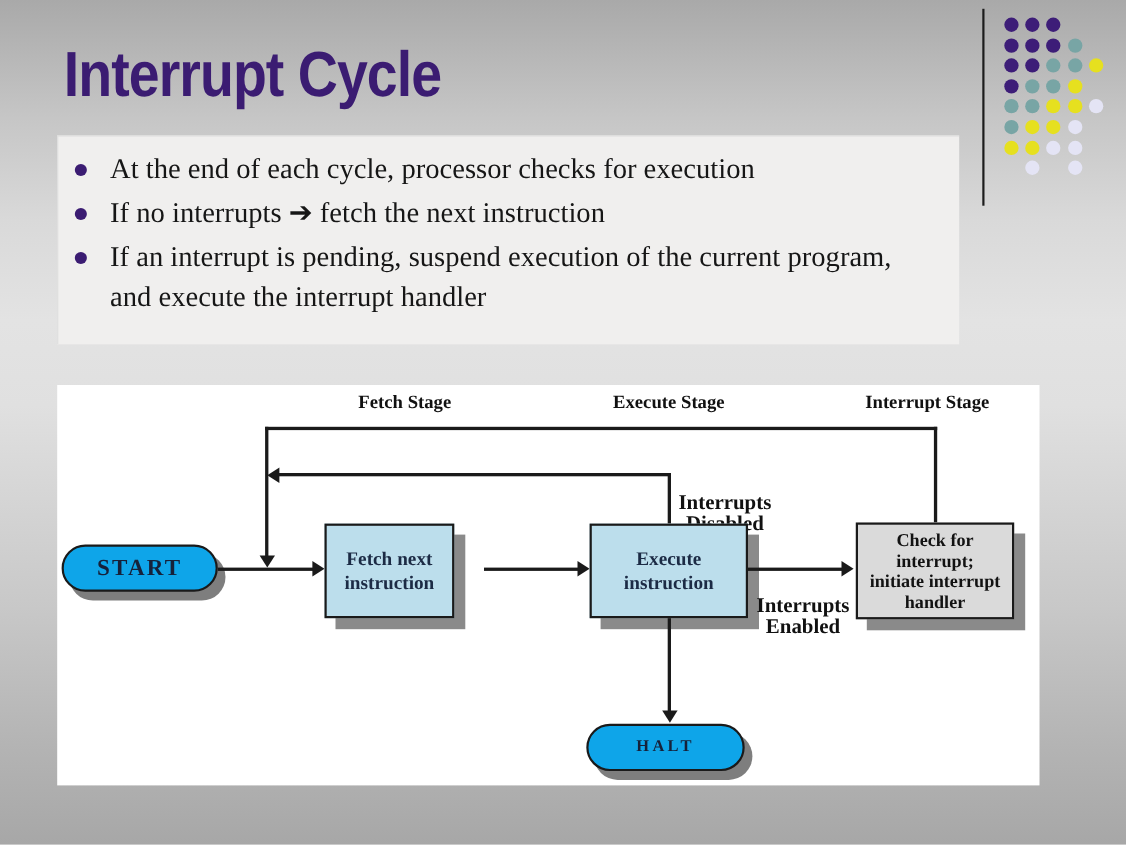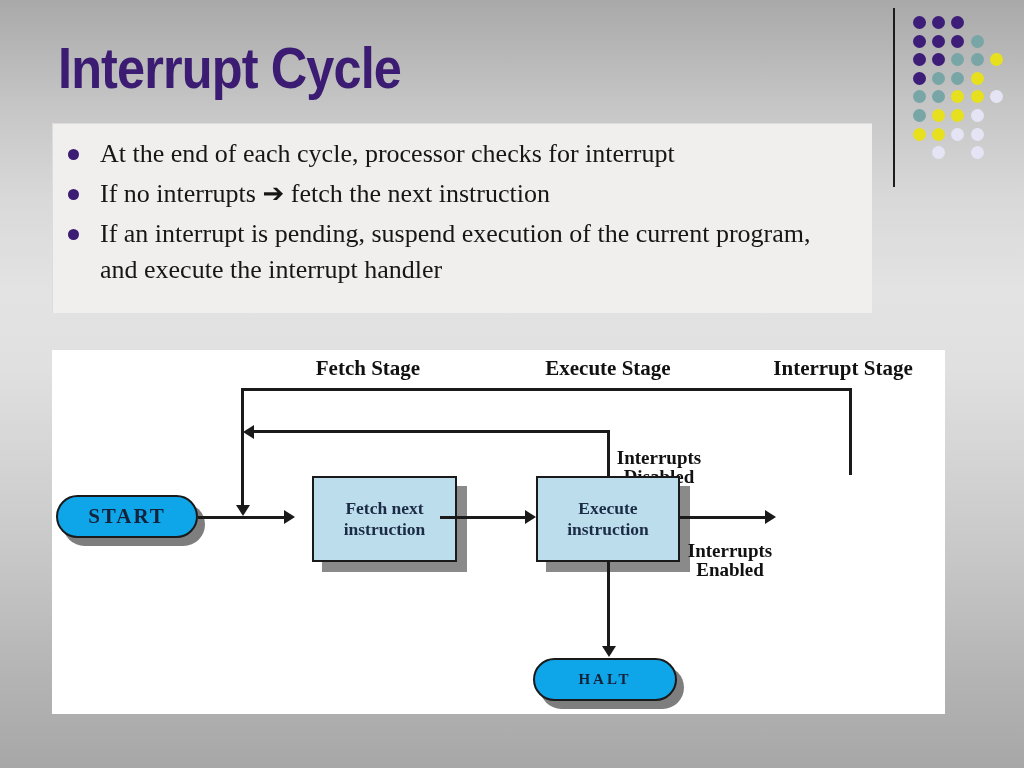--- a/index.html
+++ b/index.html
@@ -23,21 +23,21 @@
   .bullets-box{
     position:absolute;left:52px;top:123px;width:820px;height:190px;
     background:var(--bullets-bg);box-shadow:inset 1px 1px 0 #dcdcdc;
   }
   .bullet-list{list-style:none;margin:0;padding:13px 0 0 0;}
   .bullet-item{display:flex;align-items:flex-start;margin:0 0 4px 0;}
   .bullet-dot{flex:0 0 auto;width:11px;height:11px;border-radius:50%;background:var(--bullet-marker-color);margin:13px 0 0 16px;}
   .bullet-text{display:block;max-width:715px;margin-left:21px;font-size:26px;line-height:36px;color:var(--text-color);}
   
   .diagram{position:absolute;left:52px;top:350px;width:893px;height:364px;background:var(--panel-bg);}
-  .stage-header{position:absolute;top:6px;height:24px;font-weight:bold;font-size:21px;color:#111;text-align:center;white-space:nowrap;}
+  .stage-header{position:absolute;top:6px;height:24px;font-weight:bold;font-size:17px;color:#111;text-align:center;white-space:nowrap;}
   .line{position:absolute;background:var(--line-color);}
   .ah{position:absolute;width:0;height:0;}
   .ah-right{border-top:7px solid transparent;border-bottom:7px solid transparent;border-left:11px solid var(--line-color);}
   .ah-left{border-top:7px solid transparent;border-bottom:7px solid transparent;border-right:11px solid var(--line-color);}
   .ah-down{border-left:7px solid transparent;border-right:7px solid transparent;border-top:11px solid var(--line-color);}
   .node{
     position:absolute;display:flex;align-items:center;justify-content:center;
     border:2px solid var(--line-color);text-align:center;font-weight:bold;
     white-space:pre-line;box-sizing:border-box;
   }
@@ -88,21 +88,21 @@
         <span class="dot" style="left: 57.6px; top: 111.6px; background: rgb(228, 228, 245);"></span>
         <span class="dot" style="left: 19.2px; top: 130.2px; background: rgb(228, 228, 245);"></span>
         <span class="dot" style="left: 57.6px; top: 130.2px; background: rgb(228, 228, 245);"></span>
       </div>
   </div>
 
   <div class="bullets-box">
     <ul class="bullet-list">
       <li class="bullet-item">
         <span class="bullet-dot"></span>
-        <span class="bullet-text">At the end of each cycle, processor checks for interrupt</span>
+        <span class="bullet-text">At the end of each cycle, processor checks for execution</span>
       </li>
       <li class="bullet-item">
         <span class="bullet-dot"></span>
         <span class="bullet-text">If no interrupts ➔ fetch the next instruction</span>
       </li>
       <li class="bullet-item">
         <span class="bullet-dot"></span>
         <span class="bullet-text">If an interrupt is pending, suspend execution of the current program, and execute the interrupt handler</span>
       </li>
     </ul>
@@ -122,33 +122,37 @@
     <div class="ah ah-left" style="left:191px;top:75px;"></div>
     <div class="line" style="left:200px;top:80px;width:357px;height:3px;"></div>
     <div class="line" style="left:555px;top:80px;width:3px;height:46px;"></div>
     <div class="edge-label" style="left:557px;top:83px;width:100px;">Interrupts
 Disabled</div>
 
     <div class="node oval" style="left:4px;top:145px;width:142px;height:43px;">START</div>
     <div class="line" style="left:146px;top:166px;width:87px;height:3px;"></div>
     <div class="ah ah-right" style="left:232px;top:160px;"></div>
 
-    <div class="node proc proc-blue" style="left:260px;top:126px;width:145px;height:86px;">Fetch next
+    <div class="node proc proc-blue" style="left:243px;top:126px;width:118px;height:86px;">Fetch next
 instruction</div>
 
     <div class="line" style="left:388px;top:166px;width:86px;height:3px;"></div>
     <div class="ah ah-right" style="left:473px;top:160px;"></div>
 
     <div class="node proc proc-blue" style="left:484px;top:126px;width:144px;height:86px;">Execute
 instruction</div>
 
     <div class="line" style="left:628px;top:166px;width:86px;height:3px;"></div>
     <div class="ah ah-right" style="left:713px;top:160px;"></div>
     <div class="edge-label" style="left:628px;top:176px;width:100px;">Interrupts
 Enabled</div>
 
+    <div class="node proc proc-gray" style="left:726px;top:125px;width:144px;height:88px;">Check for
+interrupt;
+initiate interrupt
+handler</div>
 
     <div class="line" style="left:555px;top:212px;width:3px;height:85px;"></div>
     <div class="ah ah-down" style="left:550px;top:296px;"></div>
     <div class="node oval" style="left:481px;top:308px;width:144px;height:43px;letter-spacing:3px;font-size:15px;">HALT</div>
 
   </div>
 </div>
 
 </body></html>

